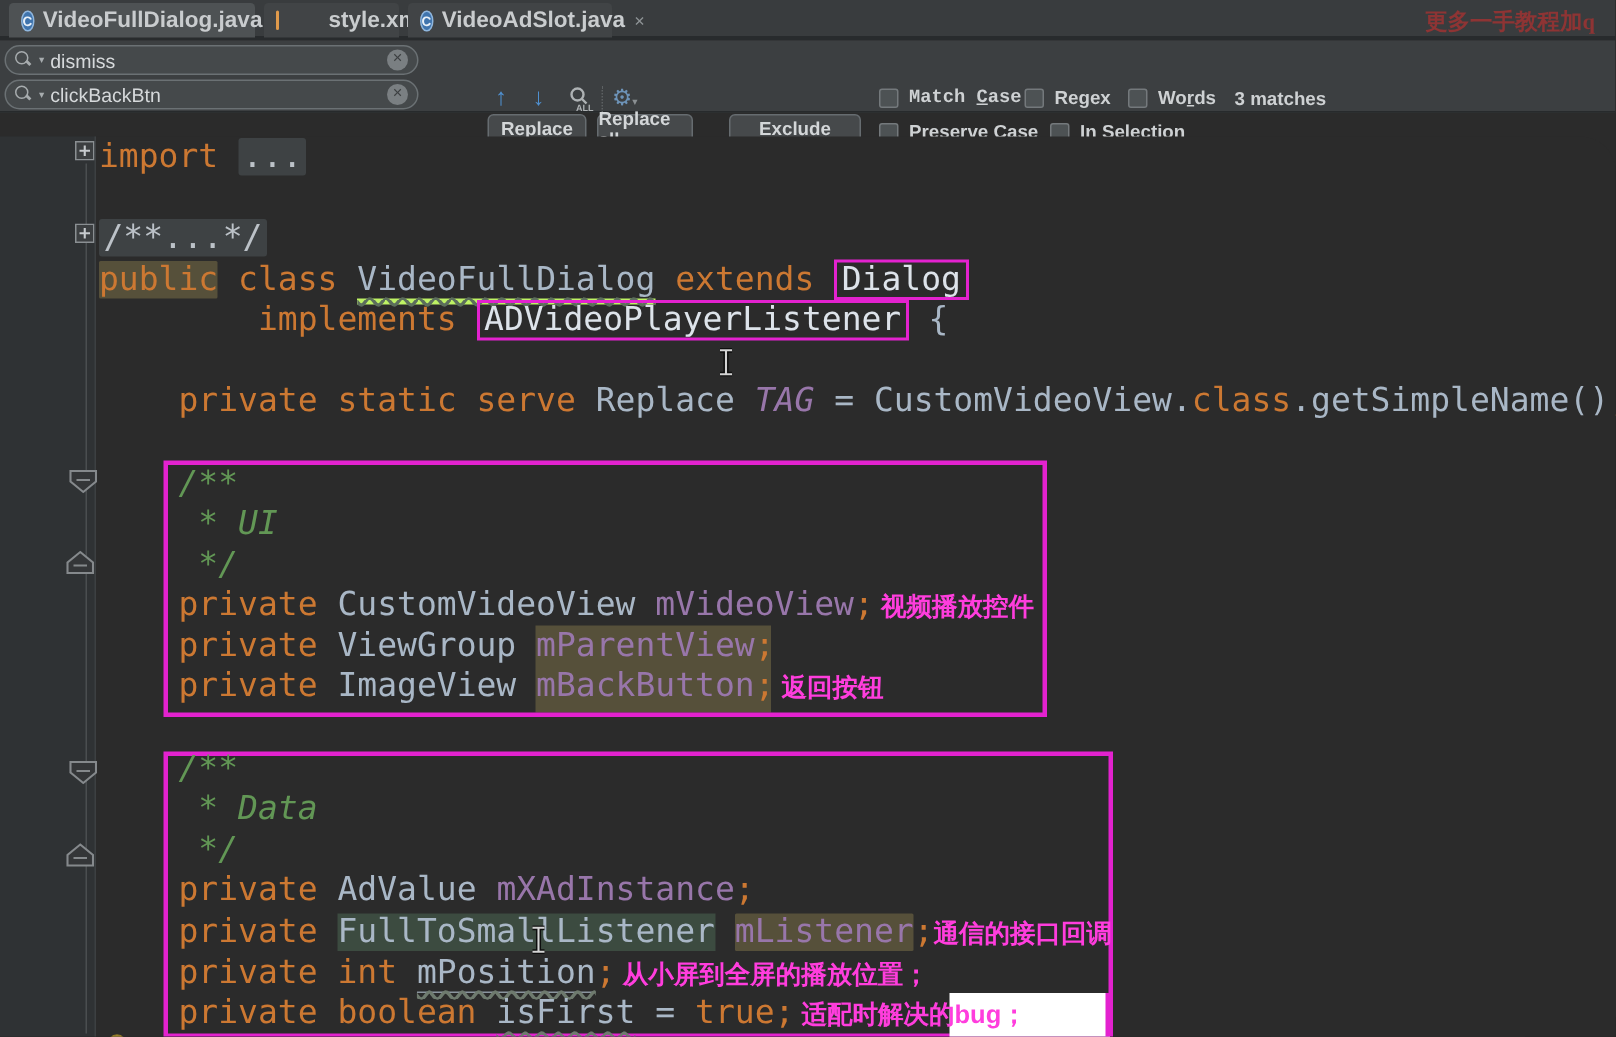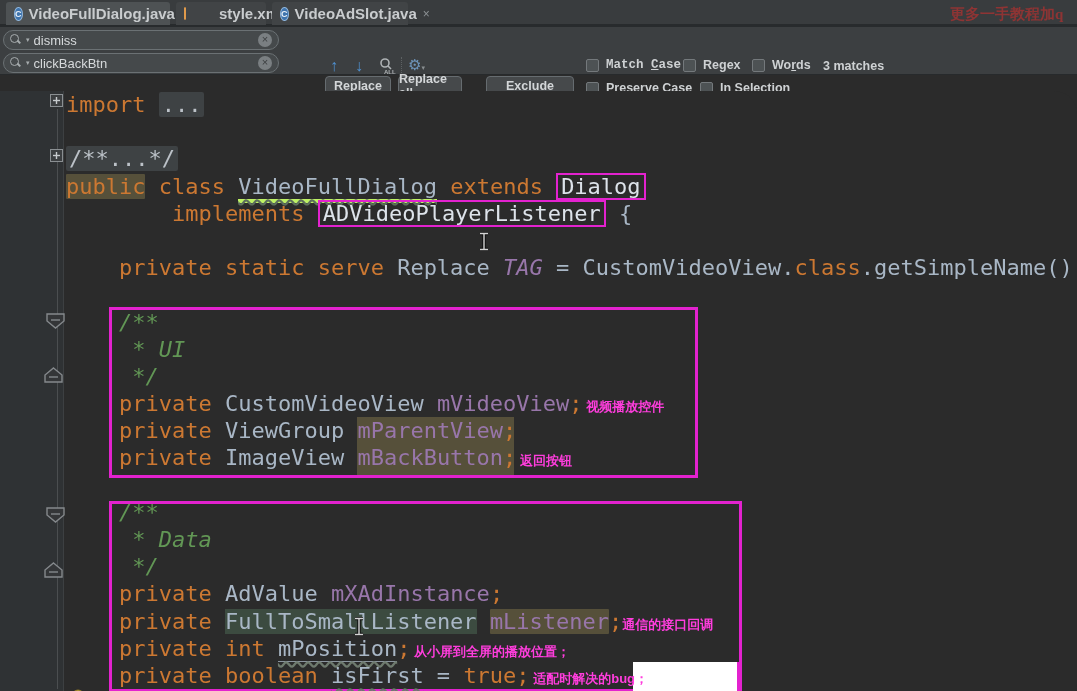--- a/index.html
+++ b/index.html
@@ -84,21 +84,21 @@
   .fold { color:#bcc2c8; background:#3e4244; border-radius:2px; padding:0 3px; }
   .ht { background:#56503a; border-radius:1px; }
   .hg { background:#3c4b40; }
   .bx { color:#dde3ea; display:inline-block; border:2px solid #e322cf;
     padding:0 3px; line-height:23px; }
   .u { border-bottom:4px solid #bef264;
     text-decoration:underline wavy #5c6e5c; text-underline-offset:5px; }
   .uw { text-decoration:underline wavy #6e7a6e; text-underline-offset:5px; }
   .us { border-bottom:1px solid #8a949e; }
   .a, .aw { color:#ff3ddd; font-family:"Liberation Sans", sans-serif;
-    font-size:13px; font-weight:bold; }
+    font-size:17px; font-weight:bold; }
 
   .watermark { position:absolute; left:950px; top:5px; font-size:15px; font-weight:bold;
     color:#8e3434; white-space:nowrap; z-index:50;font-family:Liberation Serif, serif; }
 
   .ibeam { position:absolute; z-index:40; }
   .bulb { position:absolute; left:70px; top:597px; z-index:40; }
 </style>
 </head>
 <body>
 

